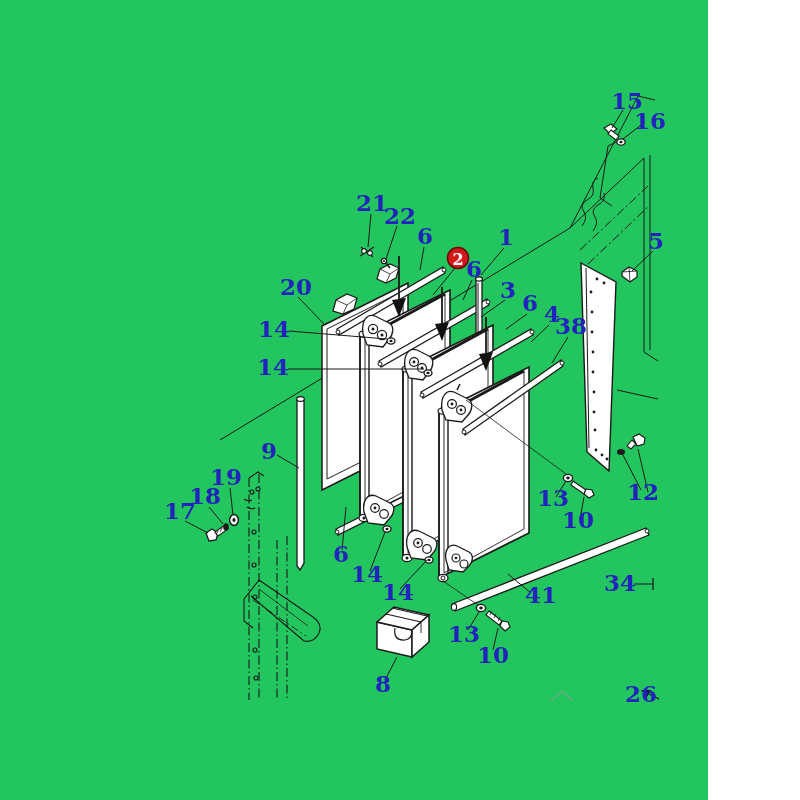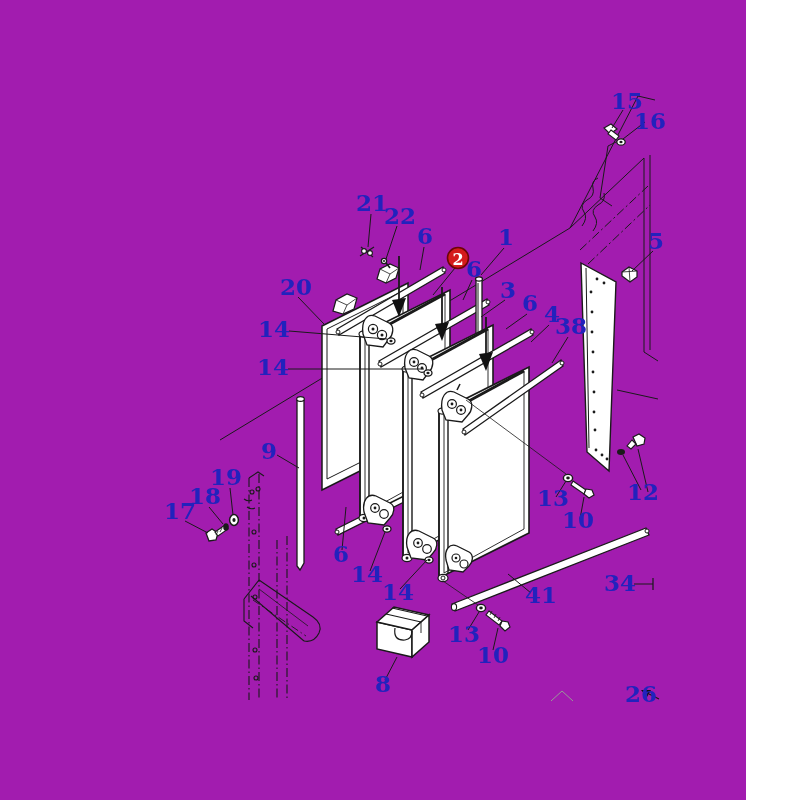--- a/index.html
+++ b/index.html
@@ -1,17 +1,17 @@
 <!DOCTYPE html>
 <html><head>
 <meta charset="utf-8">
 <style>
   html,body{margin:0;padding:0;background:#ffffff;}
   body{width:800px;height:800px;overflow:hidden;font-family:"DejaVu Serif",serif;}
-  #stage{position:relative;width:708px;height:800px;background:#a21caf;padding-left:38px;}
+  #stage{position:relative;width:708px;height:800px;background:#22c55e;}
   svg{position:absolute;left:0;top:0;}
   .lbl{font-family:"DejaVu Serif",serif;font-weight:bold;font-size:23px;fill:#2222bd;}
   .hl-txt{font-family:"DejaVu Serif",serif;font-weight:bold;font-size:16px;fill:#ffffff;}
   .ln{stroke:#1a1a1a;fill:none;}
   .part{fill:#ffffff;stroke:#1a1a1a;}
 </style>
 </head>
 <body>
 
 <div id="stage">

